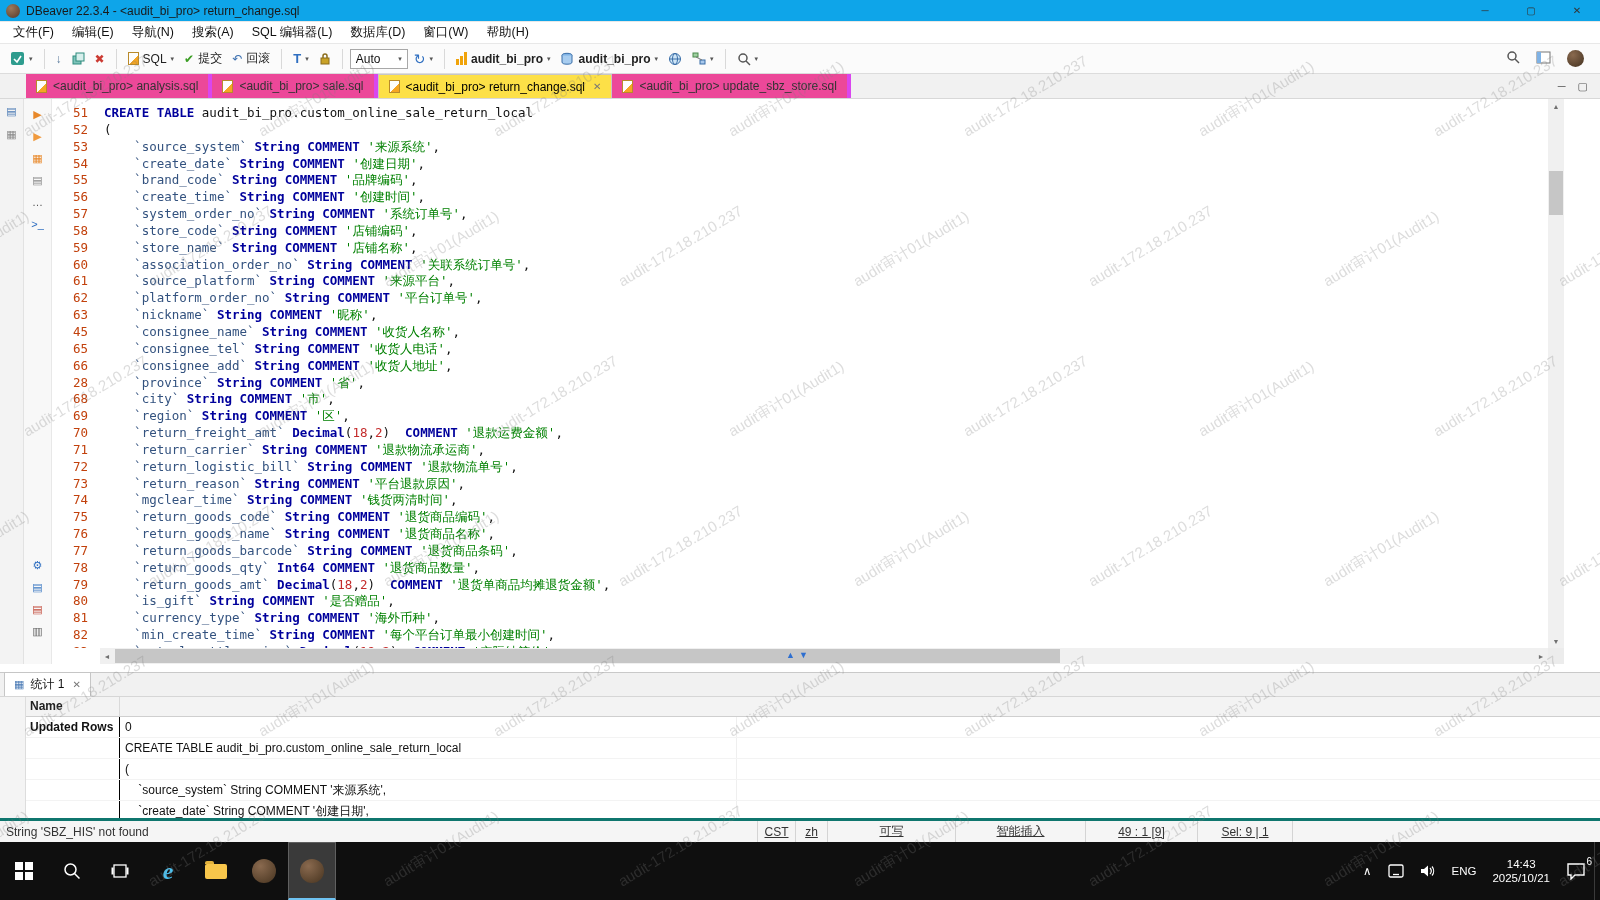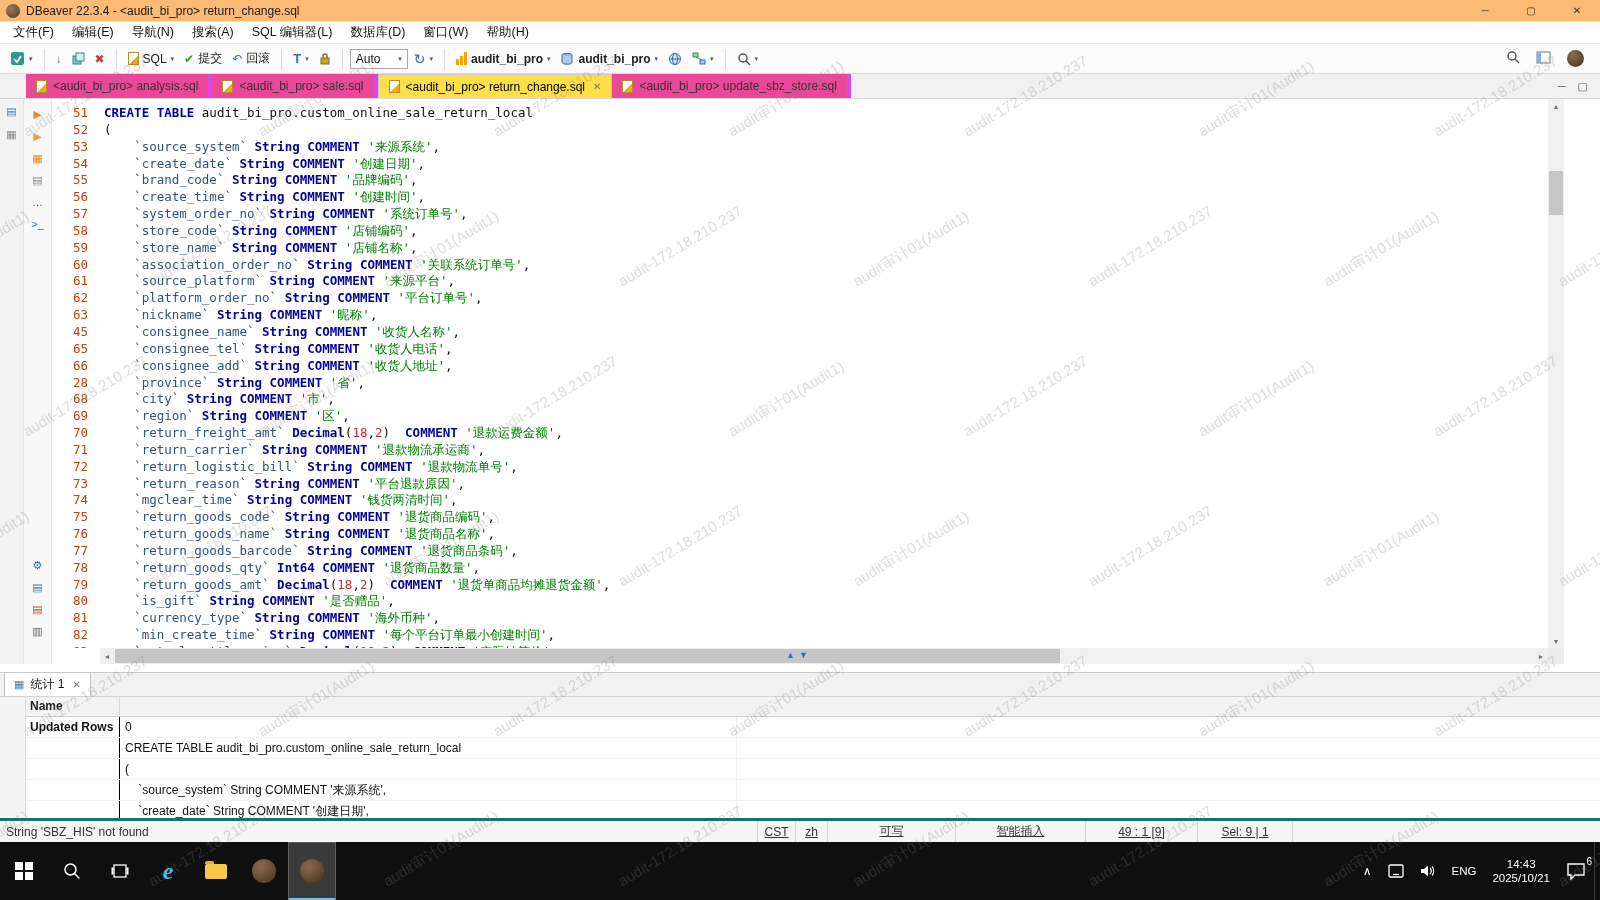--- a/index.html
+++ b/index.html
@@ -1,20 +1,20 @@
 <!DOCTYPE html>
 <html><head>
 <meta charset="utf-8">
 <style>
   * { margin:0; padding:0; box-sizing:border-box; }
   html,body { width:1600px; height:900px; overflow:hidden; }
   body { position:relative; background:#fff; font-family:"Liberation Sans",sans-serif; color:#111; }
 
   
-  .titlebar{position:absolute;left:0;top:0;width:1600px;height:22px;background:#fdba74;border-bottom:1px solid #e8e8e8;display:flex;align-items:center;padding-left:6px;}
+  .titlebar{position:absolute;left:0;top:0;width:1600px;height:22px;background:#0ea5e9;border-bottom:1px solid #e8e8e8;display:flex;align-items:center;padding-left:6px;}
   .app-logo{width:14px;height:14px;border-radius:50%;background:radial-gradient(circle at 35% 30%,#9c7a5c,#54382a);margin-right:6px;flex:0 0 auto;}
   .title-text{font-size:12px;color:#1a1a1a;white-space:nowrap;}
   .win-controls{margin-left:auto;display:flex;height:100%;}
   .winbtn{width:46px;height:100%;border:none;background:transparent;font-size:10px;color:#333;font-family:inherit;display:flex;align-items:center;justify-content:center;}
 
   
   .menubar{position:absolute;top:22px;left:0;width:1600px;height:22px;background:#fff;border-bottom:1px solid #e8e8e8;display:flex;align-items:center;padding-left:4px;}
   .menu-item{font-size:12.5px;color:#111;padding:2px 9px;white-space:nowrap;cursor:default;}
 
   

